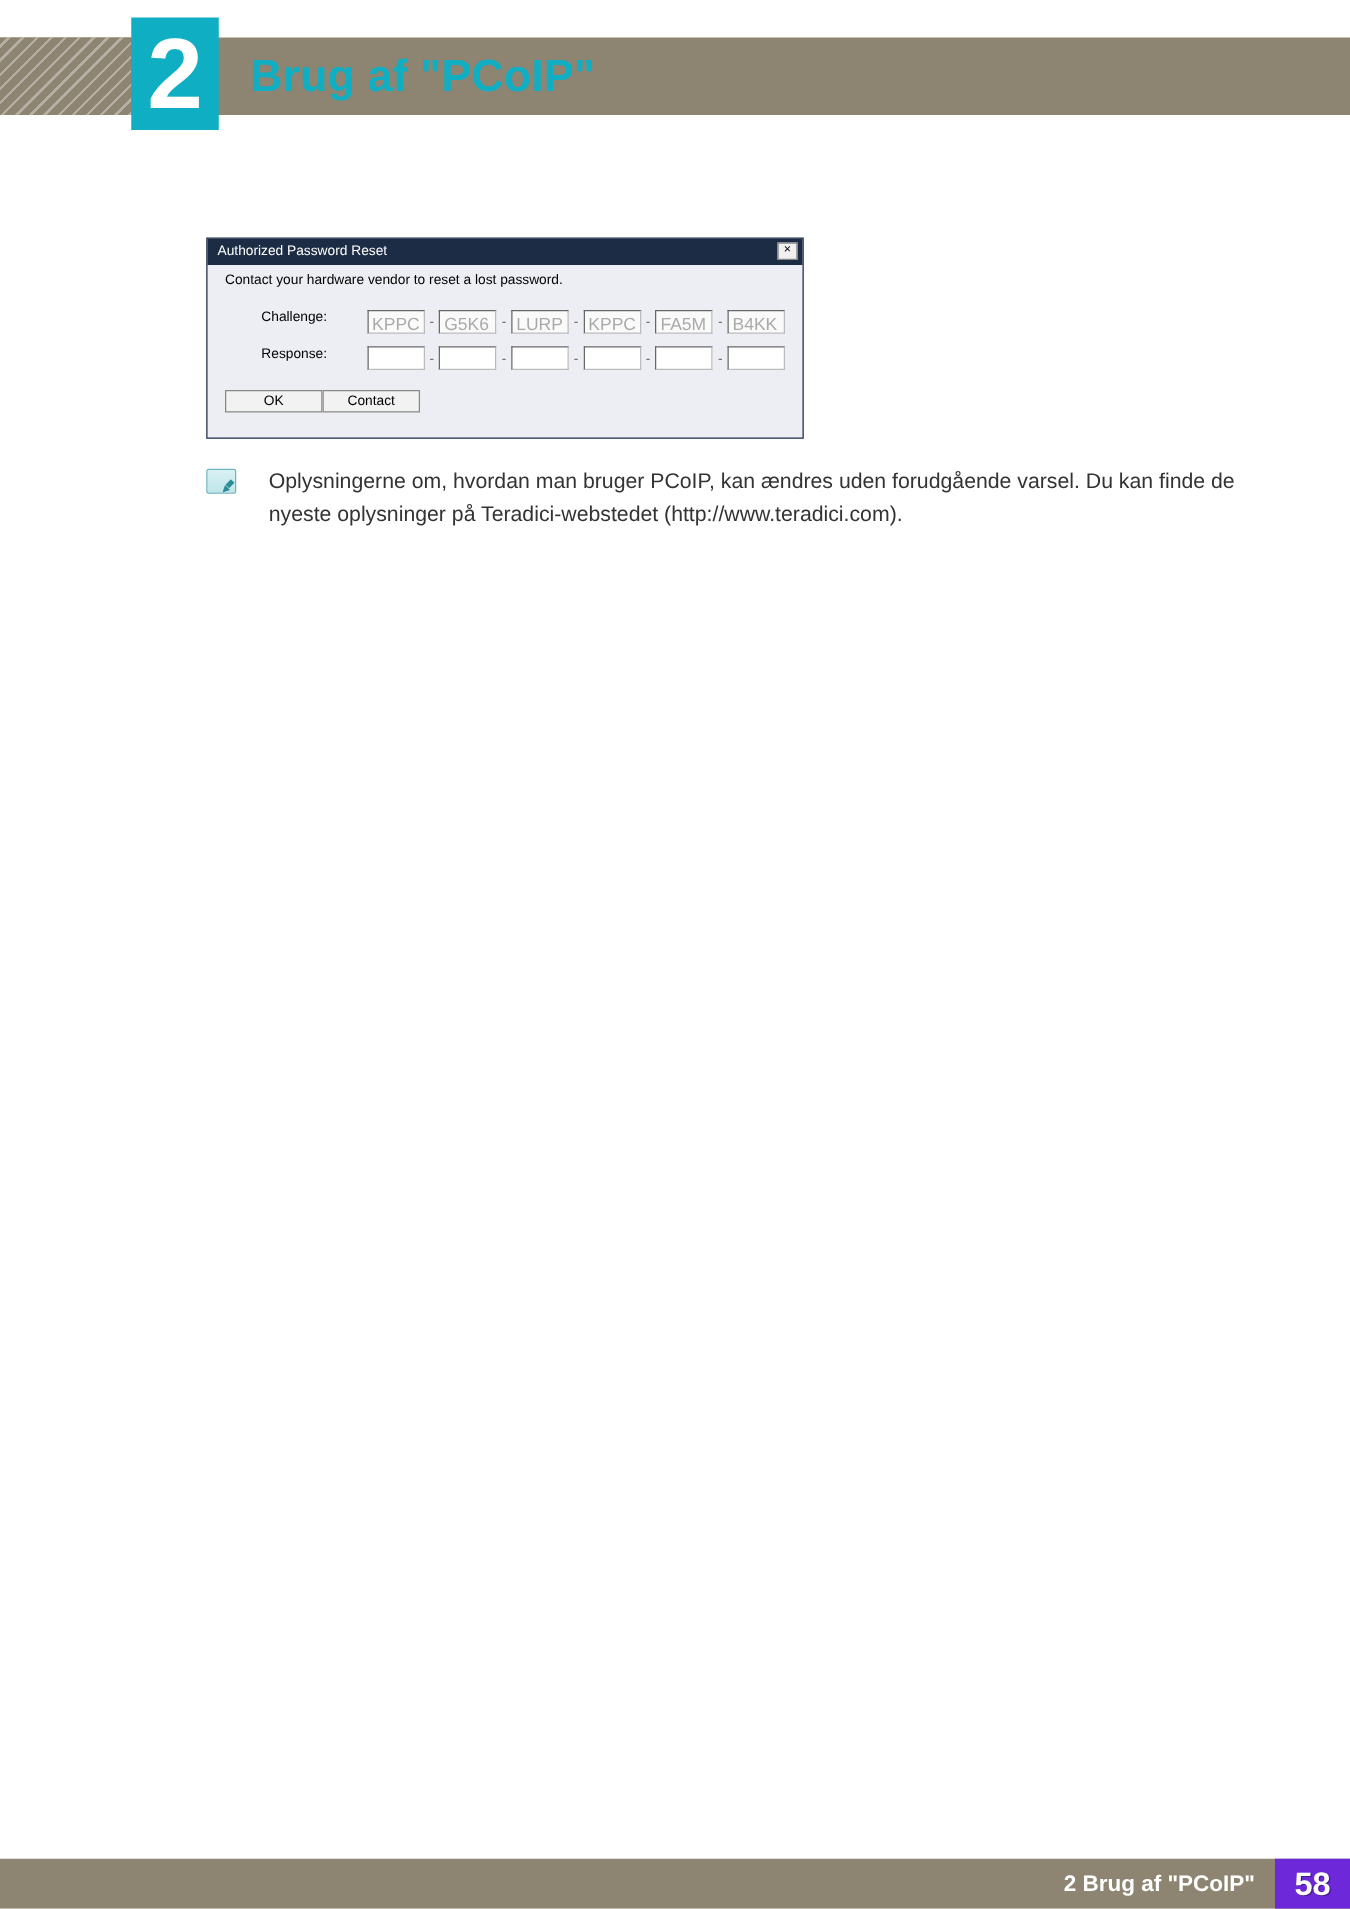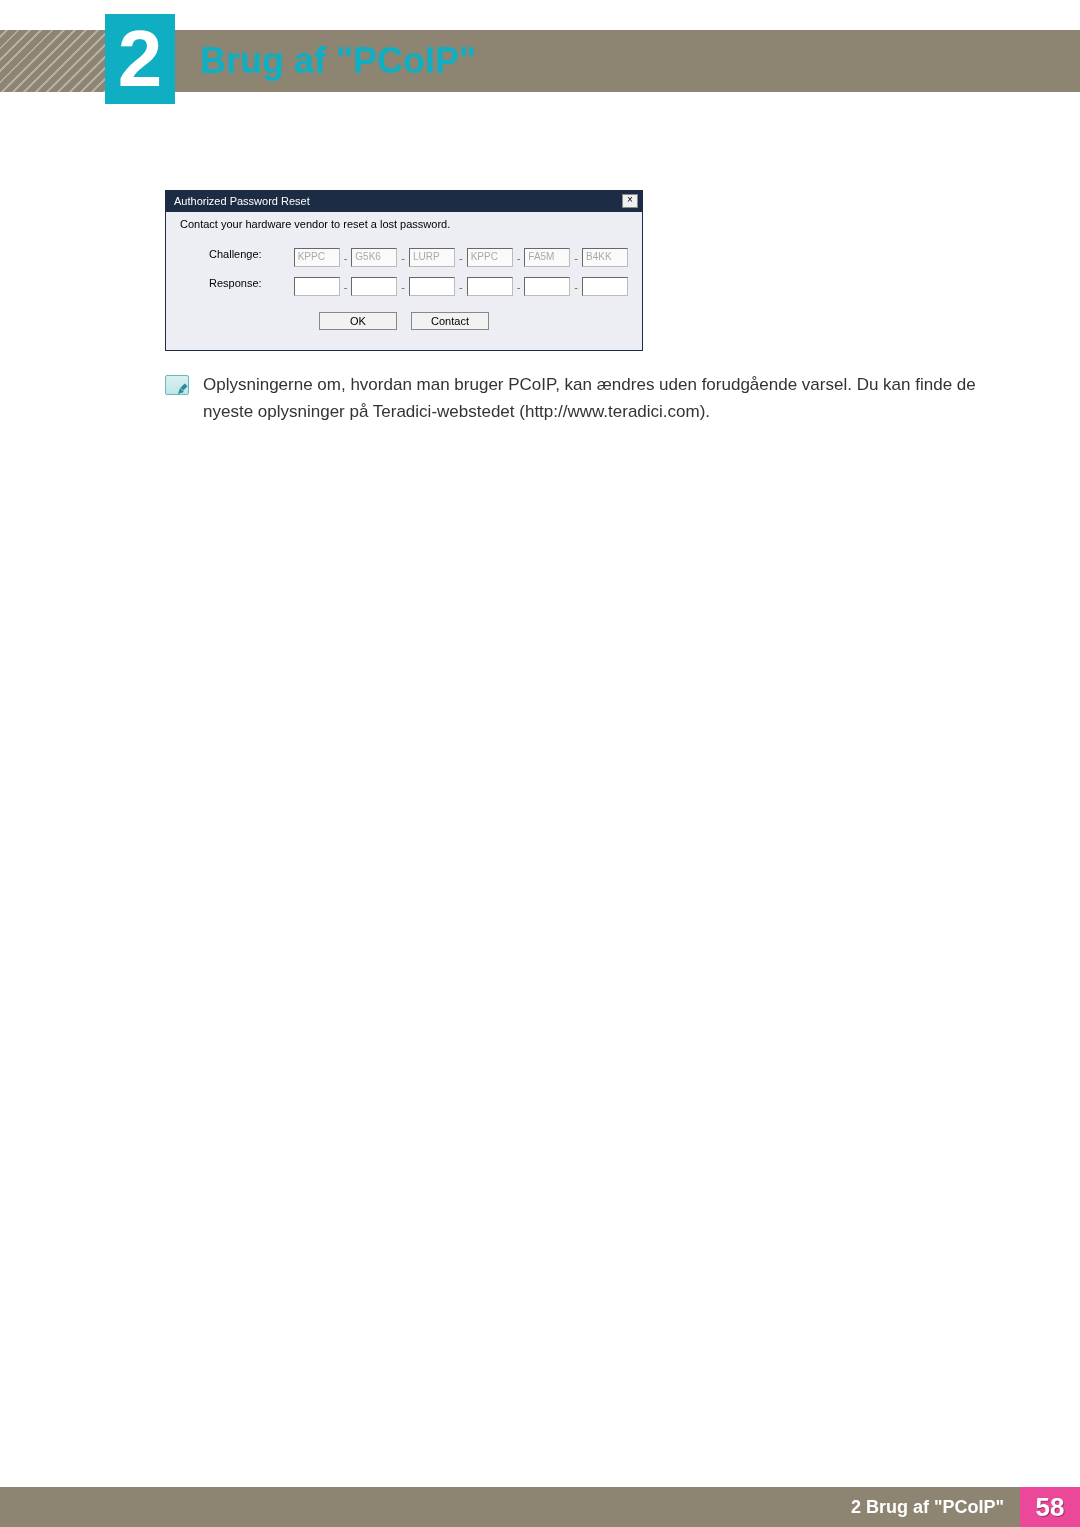--- a/index.html
+++ b/index.html
@@ -127,52 +127,50 @@
   .seg-group {
     display: flex;
     align-items: center;
     gap: 2px;
   }
   .seg {
     width: 46px;
     height: 19px;
     border: 1px inset #bbb;
     background: #fafafa;
-    font-size: 10px;
+    font-size: 14px;
     color: #aaa;
     padding: 2px 3px;
     text-align: left;
   }
   .seg.editable-look {
     background: #fff;
   }
   .dash {
     padding: 0 2px;
     color: #666;
     font-size: 11px;
   }
   .dialog-buttons {
     display: flex;
-    justify-content: center;
-    gap: 14px;
     padding: 6px 0 10px 0;
   }
   .dlg-btn {
     min-width: 78px;
     padding: 2px 0;
     font-size: 11px;
     background: #f2f2f2;
     border: 1px solid #888;
     text-align: center;
   }
 
   
   .note {
     display: flex;
-    gap: 14px;
+    gap: 26px;
     margin-top: 20px;
     font-size: 17px;
     line-height: 1.6;
     color: #333;
   }
   .note-text { flex: 1; }
   .note-icon {
     width: 24px;
     height: 20px;
     position: relative;
@@ -199,21 +197,21 @@
     font-size: 18px;
   }
   .footer-label {
     display: flex;
     align-items: center;
     padding: 0 16px;
     font-weight: 700;
   }
   .footer-pagebox {
     width: 60px;
-    background: #ec4899;
+    background: #6d28d9;
     display: flex;
     align-items: center;
     justify-content: center;
     font-size: 26px;
     font-weight: 700;
     color: #fff;
     text-shadow: 1px 1px 0 rgba(0,0,0,.35);
   }
 </style>
 </head>

